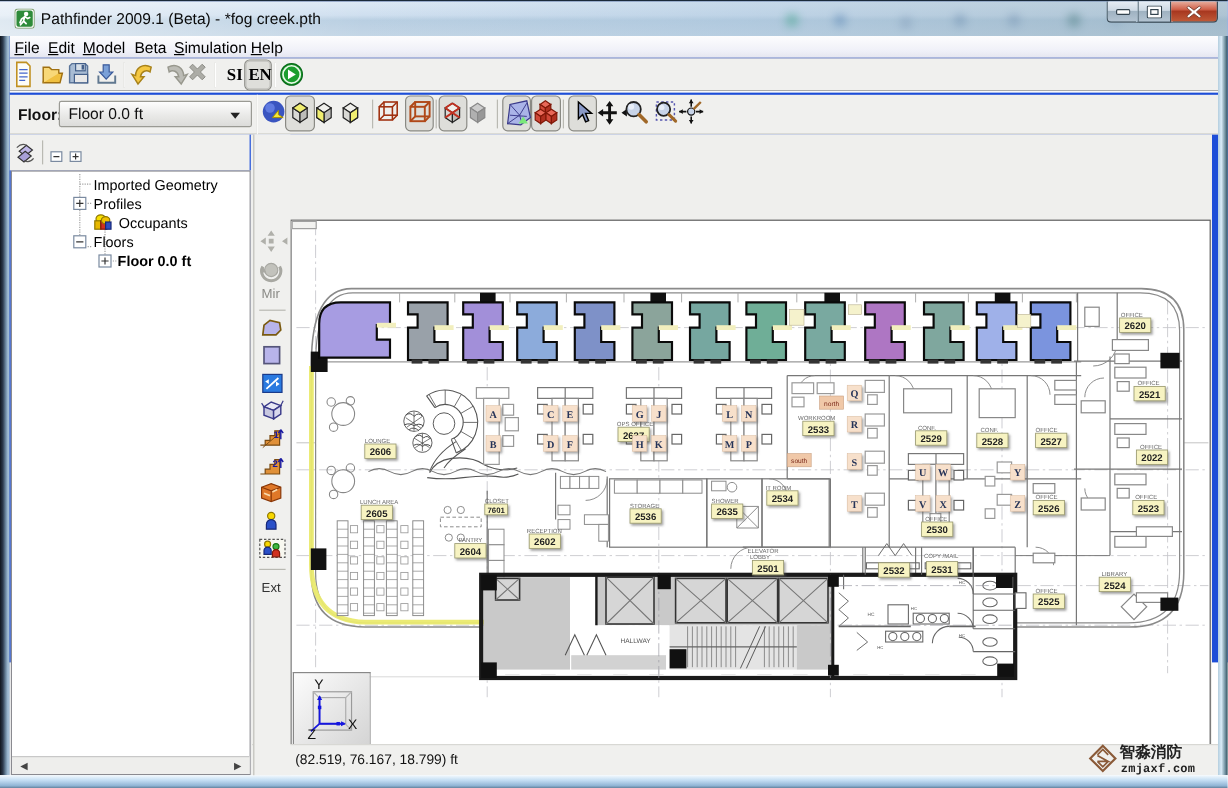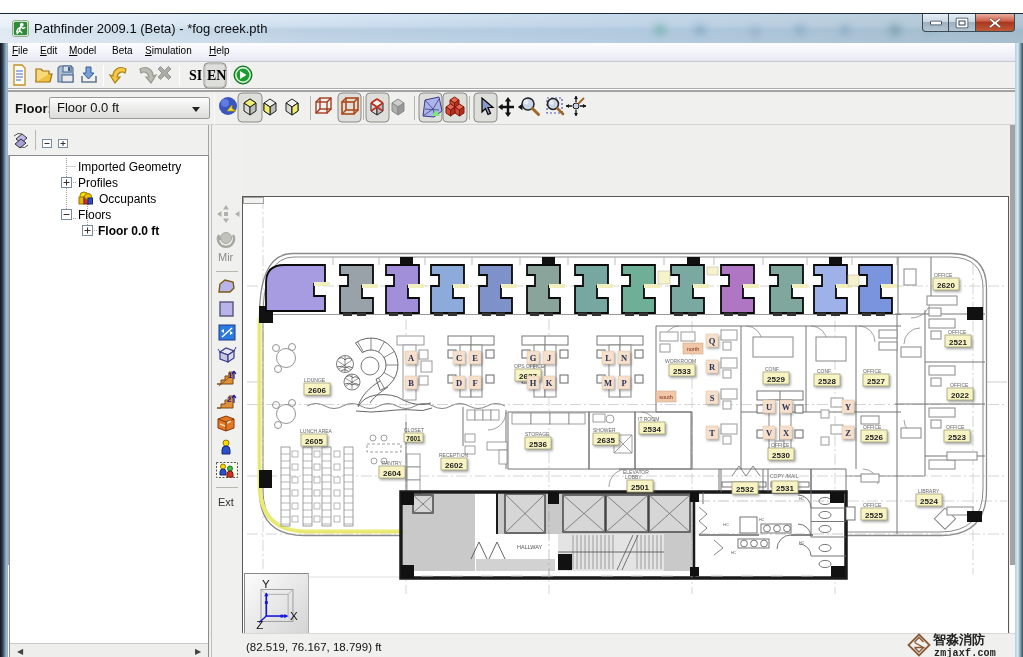--- a/index.html
+++ b/index.html
@@ -1,17 +1,17 @@
 <!DOCTYPE html>
 <html><head>
 <meta charset="utf-8">
 <style>
 * { margin:0; padding:0; box-sizing:border-box; }
 html,body { width:1023px; height:657px; overflow:hidden; font-family:"Liberation Sans", sans-serif; }
-#win { position:absolute; left:0; top:13px; width:1023px; height:552px; background:#a3a3a3; }
+#win { position:absolute; left:0; top:0; width:1023px; height:552px; background:#1d4ed8; }
 
 #titlebar { position:absolute; left:0; top:0; width:1023px; height:30px;
   background:linear-gradient(to bottom,#dce9f5 0%,#cfdfef 40%,#b9cfe2 55%,#c4d6e6 100%);
   border-top:1px solid #1a2a3a; overflow:hidden;}
 #titlebar .blur1{position:absolute;left:500px;top:4px;width:520px;height:26px;
   background:
    radial-gradient(circle 9px at 160px 12px, #2e9e7a 0 55%, rgba(46,158,122,0) 60%),
    radial-gradient(circle 8px at 200px 12px, #3a6ea8 0 50%, rgba(58,110,168,0) 60%),
    radial-gradient(circle 8px at 255px 14px, #7a93b5 0 50%, rgba(122,147,181,0) 60%),
    radial-gradient(circle 8px at 300px 12px, #5d80a8 0 50%, rgba(93,128,168,0) 60%),
@@ -25,21 +25,21 @@
 #apptitle { position:absolute; left:34px; top:7px; font-size:13px; color:#0a0a0a; }
 #caption-btns { position:absolute; right:8px; top:0px; width:93px; height:18px; display:flex; }
 .cbtn { height:18px; border:1px solid #3a4a55; border-top:none; position:relative; }
 .cbtn.min { width:27px; border-radius:0 0 0 4px; background:linear-gradient(to bottom,#e7eef5 0%,#cdd9e4 45%,#9fb2c1 50%,#b4c4d2 100%); }
 .cbtn.max { width:26px; border-left:none;border-right:none; background:linear-gradient(to bottom,#e7eef5 0%,#cdd9e4 45%,#9fb2c1 50%,#b4c4d2 100%); }
 .cbtn.cls { width:40px; border-radius:0 0 4px 0; background:linear-gradient(to bottom,#e8b0a0 0%,#d0614a 40%,#a83820 50%,#c05a38 100%); }
 .cbtn .g { position:absolute; left:50%; top:50%; transform:translate(-50%,-50%); }
 
 #menubar { position:absolute; left:8px; top:30px; width:1007px; height:19px;
   background:linear-gradient(to bottom,#fdfdfe,#eff0f8 70%,#e5e6f0); border-bottom:1px solid #c8c8d0;
-  font-size:10px; color:#000;text-decoration:underline; }
+  font-size:13px; color:#000;text-decoration:underline; }
 #menubar span { position:absolute; top:2px; }
 #menubar u { text-decoration:underline; }
 
 #toolbar1 { position:absolute; left:8px; top:49px; width:1007px; height:28px; background:#f0f0ee; border-bottom:2px groove #fff; }
 .tsep { position:absolute; top:3px; width:1px; height:21px; background:#b9b9b2; border-right:1px solid #fff; }
 
 #row2 { position:absolute; left:8px; top:79px; width:1007px; height:33px; background:#f0f0ee; border-bottom:1px solid #d5d5cf; }
 #floorlbl { position:absolute; left:7px; top:9px; font-size:13px; color:#111;font-weight:bold; }
 #floordd { position:absolute; left:41px; top:5px; width:161px; height:22px; border:1px solid #9a9a94; border-radius:2px;
   background:linear-gradient(to bottom,#fdfdfd,#e8e8e6 60%,#dcdcda); font-size:13px; color:#111; line-height:20px; padding-left:7px;}

